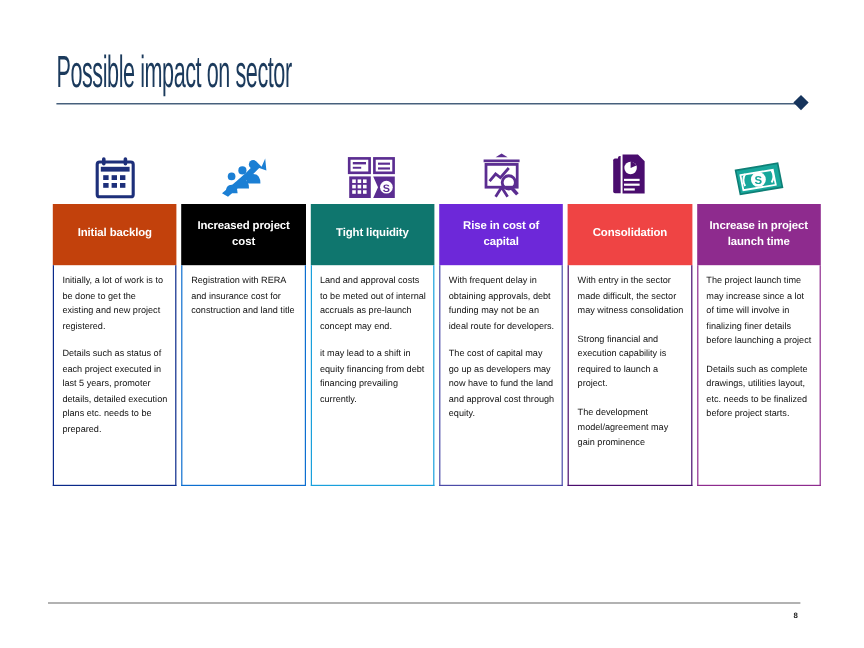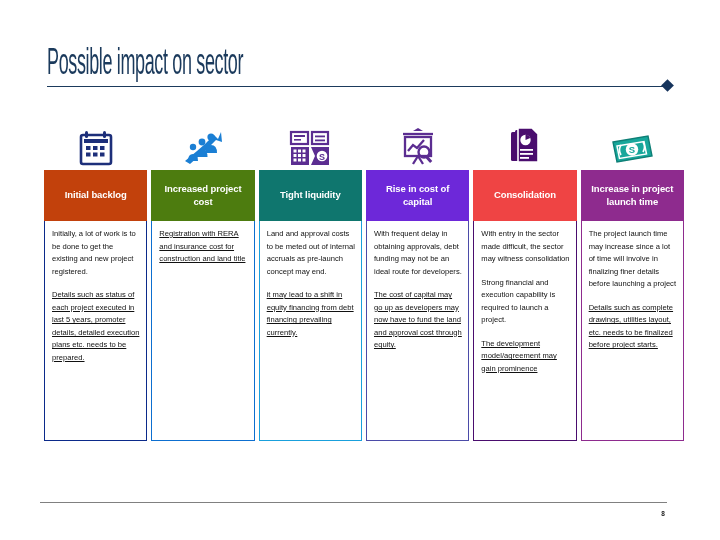--- a/index.html
+++ b/index.html
@@ -65,31 +65,31 @@
     text-align: center;
     color: #ffffff;
     font-size: 9.5px;
     font-weight: bold;
     line-height: 1.35;
     padding: 4px 5px;
     letter-spacing: -0.1px;
   }
 
   .col-body {
-    height: 220px;
+    height: 184px;
     border: 1px solid #000;
     border-top: none;
     padding: 7px 6px 6px 7px;
     font-size: 7.6px;
     line-height: 1.65;
     color: #111;
     overflow: hidden;
   }
   .col-body p { margin: 0 0 11px 0; }
-  .col-body p:last-child { margin-bottom: 0; text-decoration: underline; }
+  .col-body p:last-child { margin-bottom: 0; }
   .col-body p.gap { }
 
   
   .footer-rule {
     position: absolute;
     left: 40px; top: 502px;
     width: 627px; height: 1px;
     background: #808080;
   }
   .page-num {
@@ -144,21 +144,21 @@
             <path d="M4 33 L16 23 L24 16 L33 7 L37 11 L40 4 L41 14 L35 12 L26 21 L18 28 L9 36 Z"></path>
             <circle cx="12" cy="19" r="3.2"></circle>
             <path d="M7 33 q0-7 5-7 t5 7 z"></path>
             <circle cx="21" cy="14" r="3.4"></circle>
             <path d="M15.5 29 q0-7.5 5.5-7.5 t5.5 7.5 z"></path>
             <circle cx="30" cy="9" r="3.6"></circle>
             <path d="M24 25 q0-8 6-8 t6 8 z"></path>
           </g>
         </svg>
       </div>
-      <div class="col-head" style="background:#4d7c0f">Increased project cost</div>
+      <div class="col-head" style="background:#000000">Increased project cost</div>
       <div class="col-body" style="border-color:#0d6fd0">
         <p>Registration with RERA and insurance cost for construction and land title</p>
       </div>
     </div>
 
     <div class="col">
       <div class="icon-cell">
         <svg width="46" height="40" viewBox="0 0 46 40">
           <g fill="#5b2d91">
             <rect x="4" y="4" width="17" height="12" fill="none" stroke="#5b2d91" stroke-width="2.2"></rect>

